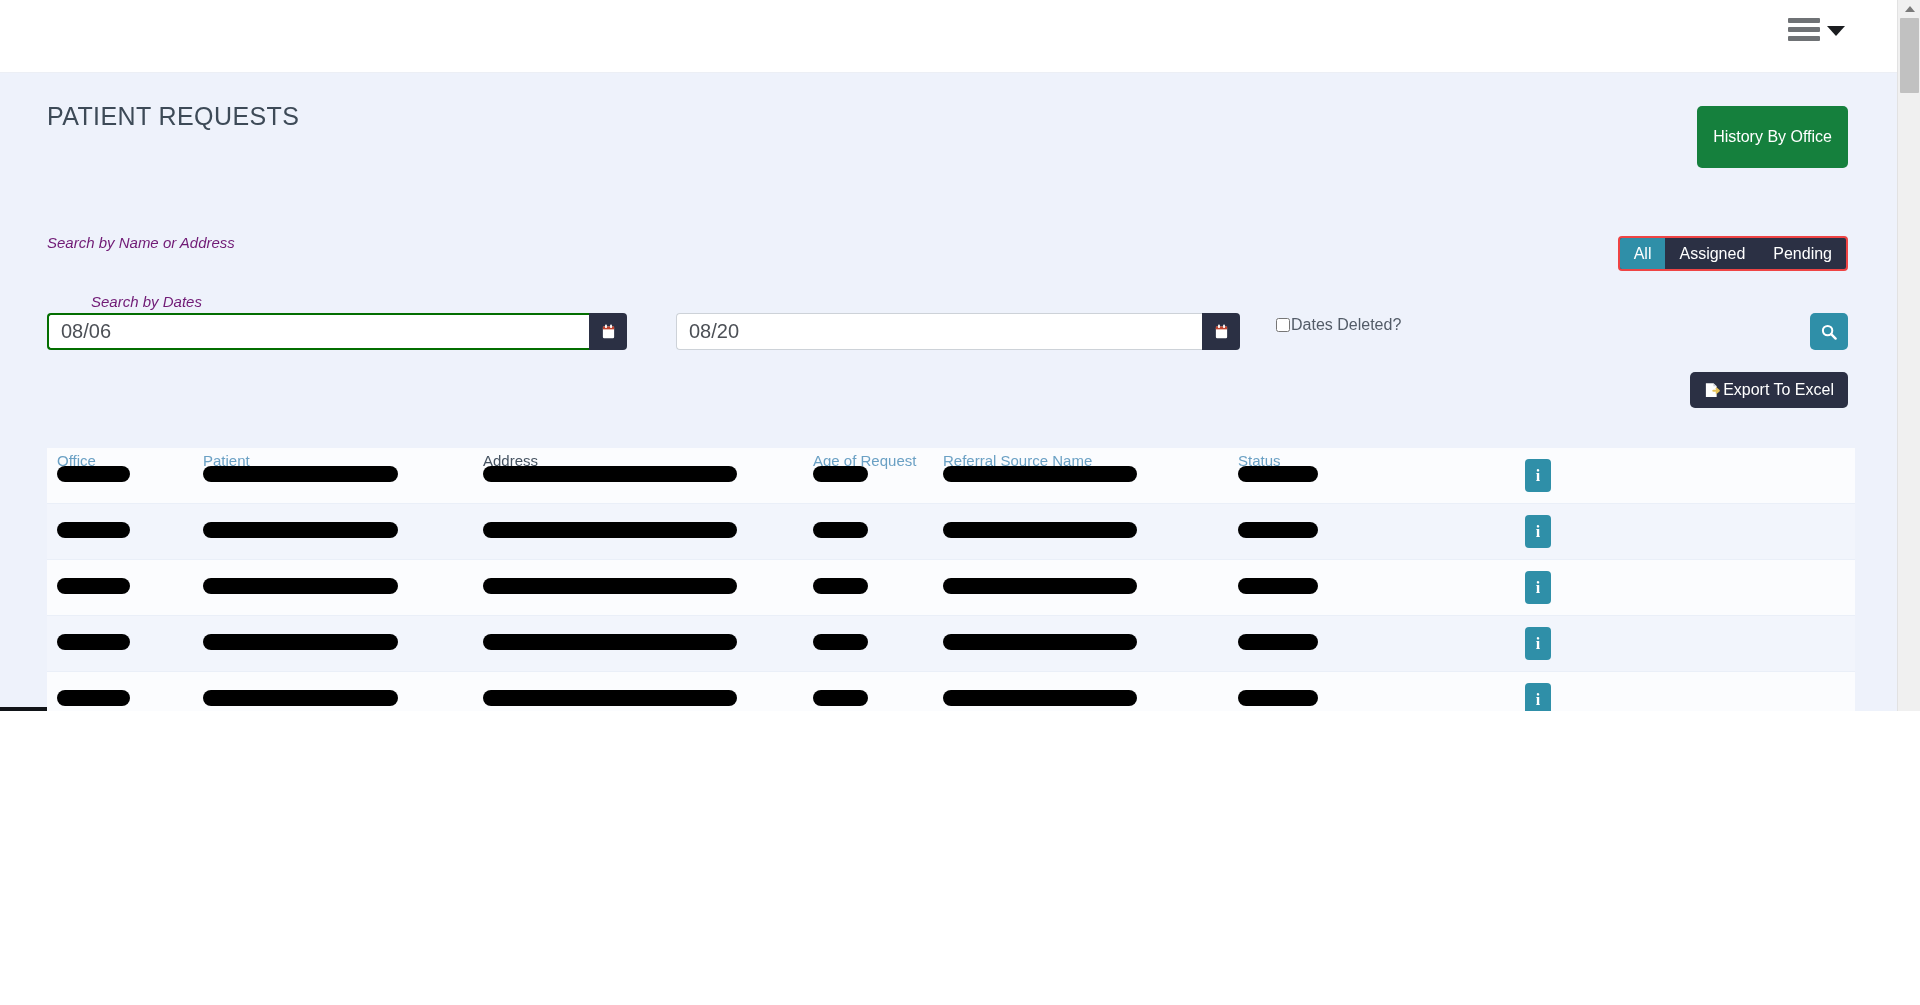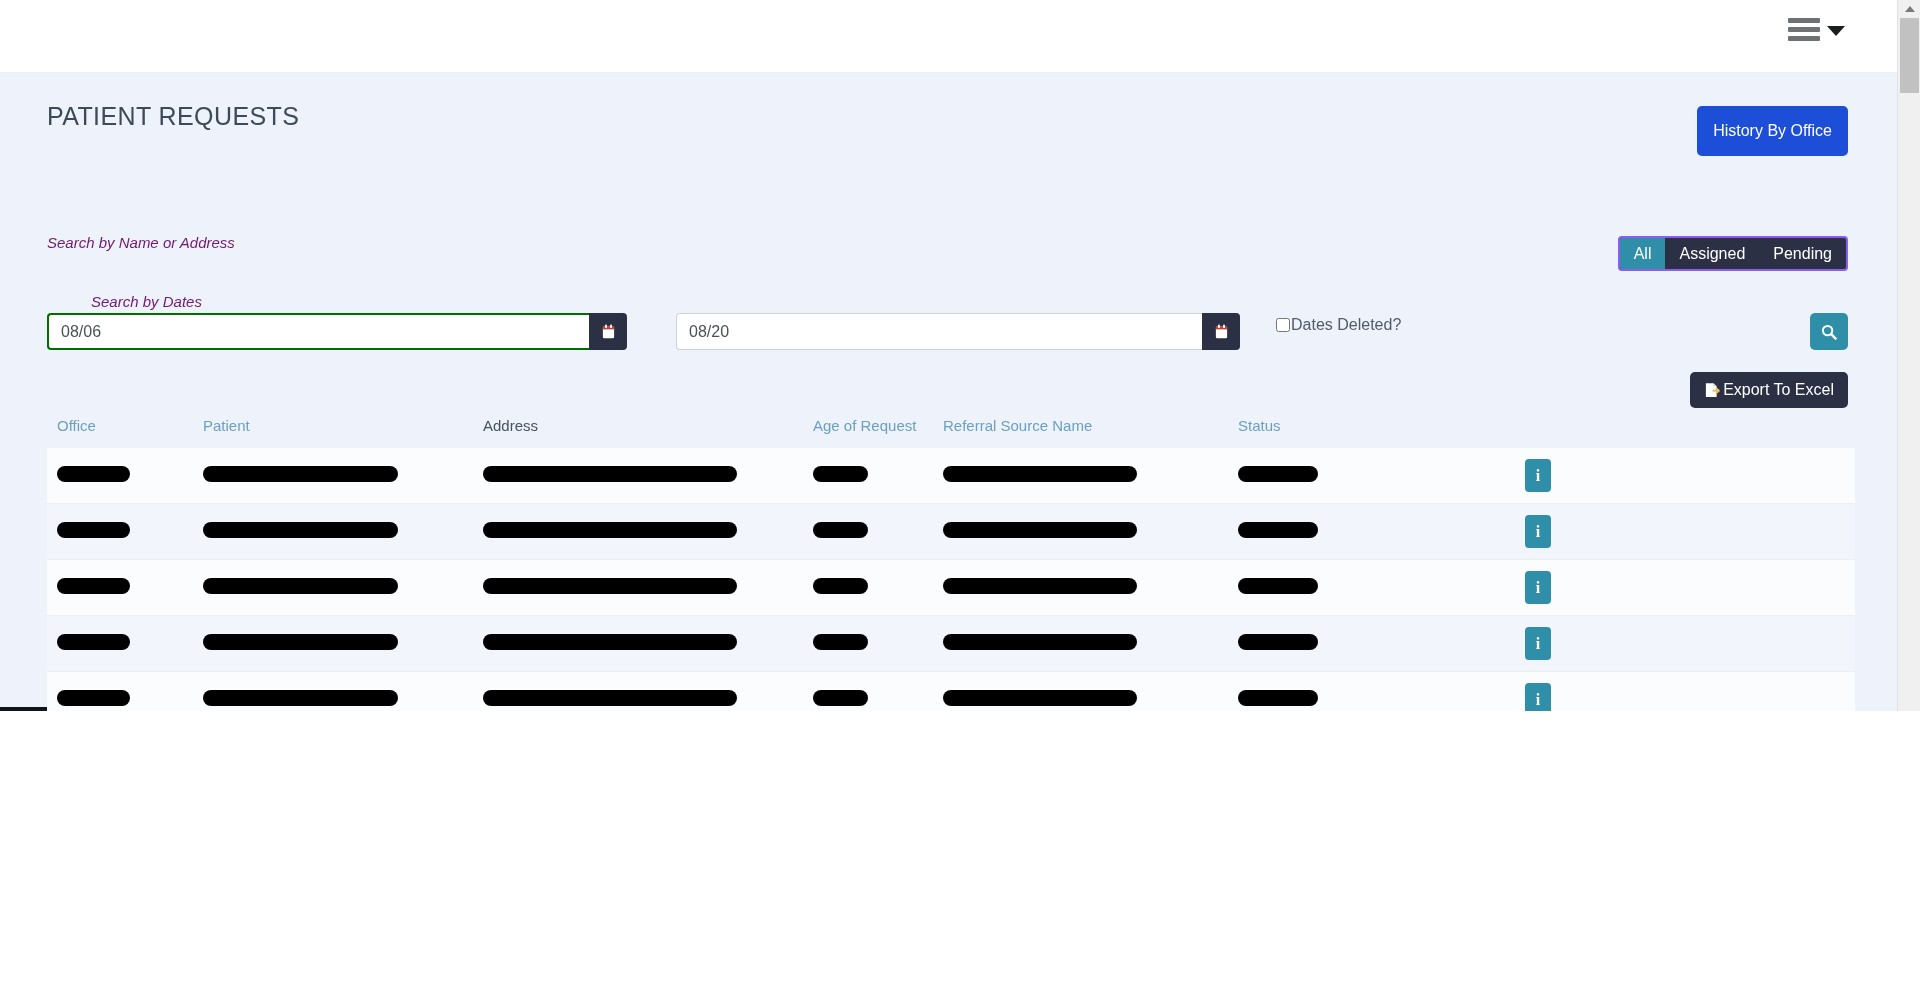--- a/index.html
+++ b/index.html
@@ -79,25 +79,25 @@
     letter-spacing: 0.4px;
     color: #3d4a57;
     font-weight: 400;
   }
 
   
   .btn-history {
     position: absolute;
     top: 33px;
     right: 49px;
-    background: #1d4ed8;
+    background: #15803d;
     color: #ffffff;
     border: none;
     border-radius: 5px;
-    padding: 16px 16px;
+    padding: 22px 16px;
     font-size: 16px;
     font-family: "Liberation Sans", sans-serif;
     cursor: pointer;
     line-height: 1.15;
   }
 
   
   .label-italic {
     position: absolute;
     font-style: italic;
@@ -146,21 +146,21 @@
     position: absolute;
     display: flex;
     height: 37px;
   }
   #date-from-group { top: 240px; left: 47px; width: 580px; }
   #date-to-group   { top: 240px; left: 660px; width: 580px; }
 
   .date-input {
     flex: 1;
     height: 37px;
-    font-size: 16px;
+    font-size: 20px;
     color: #4c5056;
     padding: 0 12px;
     background: #ffffff;
     outline: none;
     font-family: "Liberation Sans", sans-serif;
   }
   .date-input.focused {
     border: 2px solid #036e00;
     border-right: none;
     border-radius: 4px 0 0 4px;
@@ -197,21 +197,21 @@
     width: 14px; height: 14px;
     cursor: pointer;
   }
 
   
   .filter-group {
     position: absolute;
     top: 163px;
     right: 49px;
     display: flex;
-    border: 2px solid #8b5cf6;
+    border: 2px solid #ef4444;
     border-radius: 4px;
     overflow: hidden;
     background: #2b3044;
     height: 35px;
   }
   .filter-btn {
     border: none;
     background: transparent;
     color: #ffffff;
     font-size: 16px;
@@ -269,20 +269,21 @@
   .thead {
     display: flex;
     height: 33px;
     align-items: flex-start;
     font-size: 15px;
   }
   .thead .th {
     color: #6aa0c4;
     font-weight: 400;
     padding-top: 2px;
+    margin-top: 35px;
   }
   .thead .th.dark { color: #455260; }
 
   .tbody { background: transparent; }
   .trow {
     display: flex;
     align-items: center;
     height: 56px;
     border-bottom: 1px solid #eaeff8;
   }

